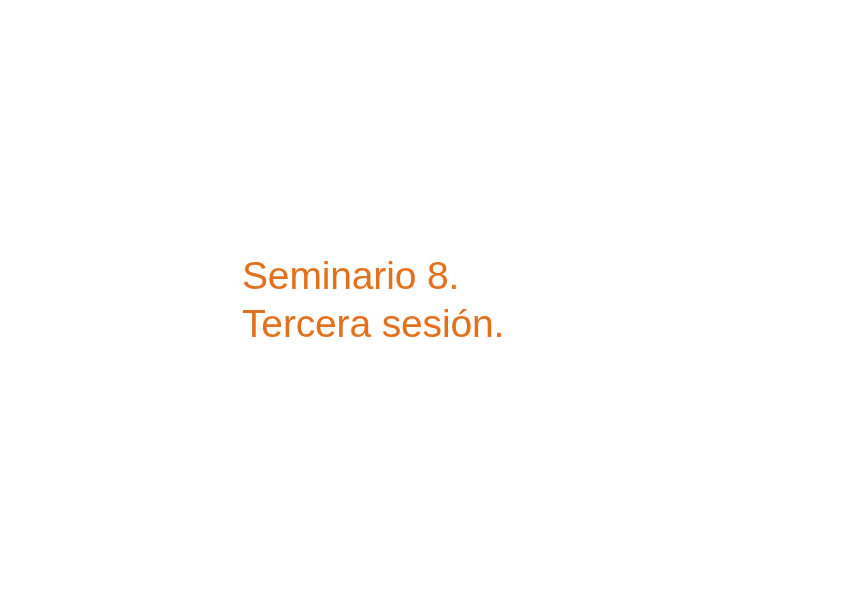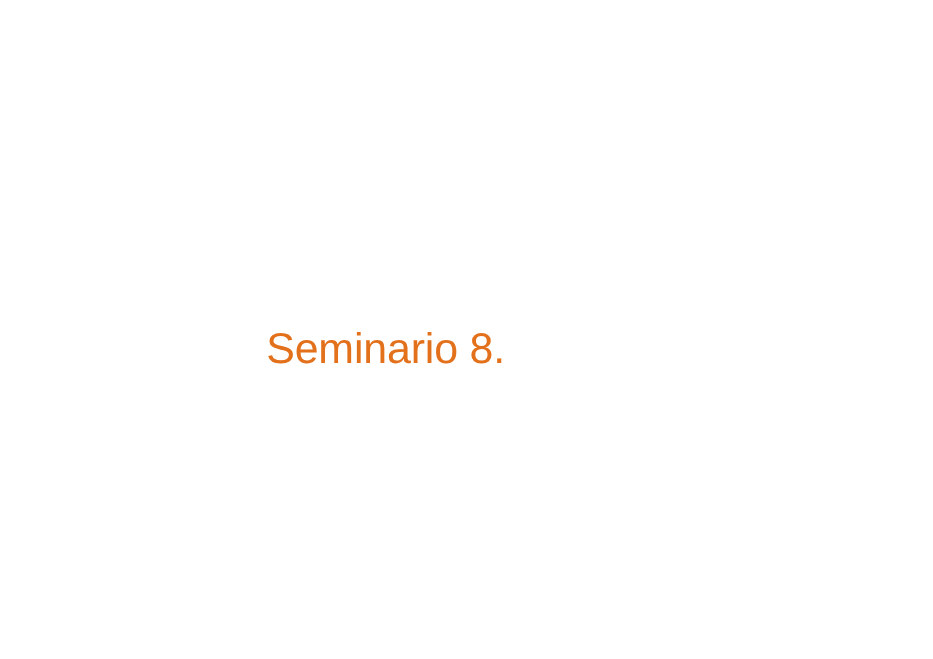--- a/index.html
+++ b/index.html
@@ -17,21 +17,20 @@
     -webkit-font-smoothing: antialiased;
   }
 
   
   .slide {
     position: relative;
     width: 848px;
     height: 426px;
     background: #ffffff;
     box-sizing: border-box;
-    margin-top: 42px;
   }
 
   
   .title-block {
     position: absolute;
     left: 242px;
     top: 252px;
     width: 470px;
     text-align: left;
   }
@@ -50,16 +49,17 @@
 </head>
 <body>
 
 <div class="slide">
 
   <div class="title-block">
 
     <span class="title-line">Seminario 8.</span>
 
 
+    <span class="title-line">Tercera sesión.</span>
 
   </div>
 
 </div>
 
 </body></html>

